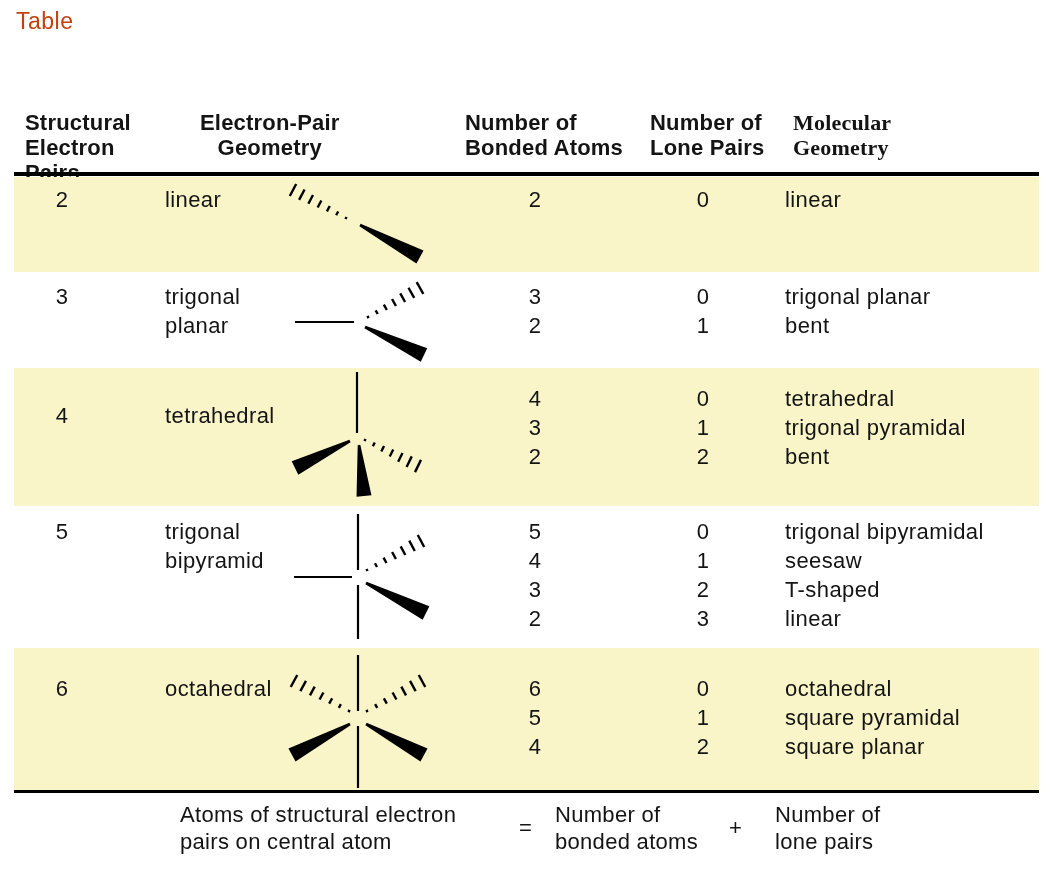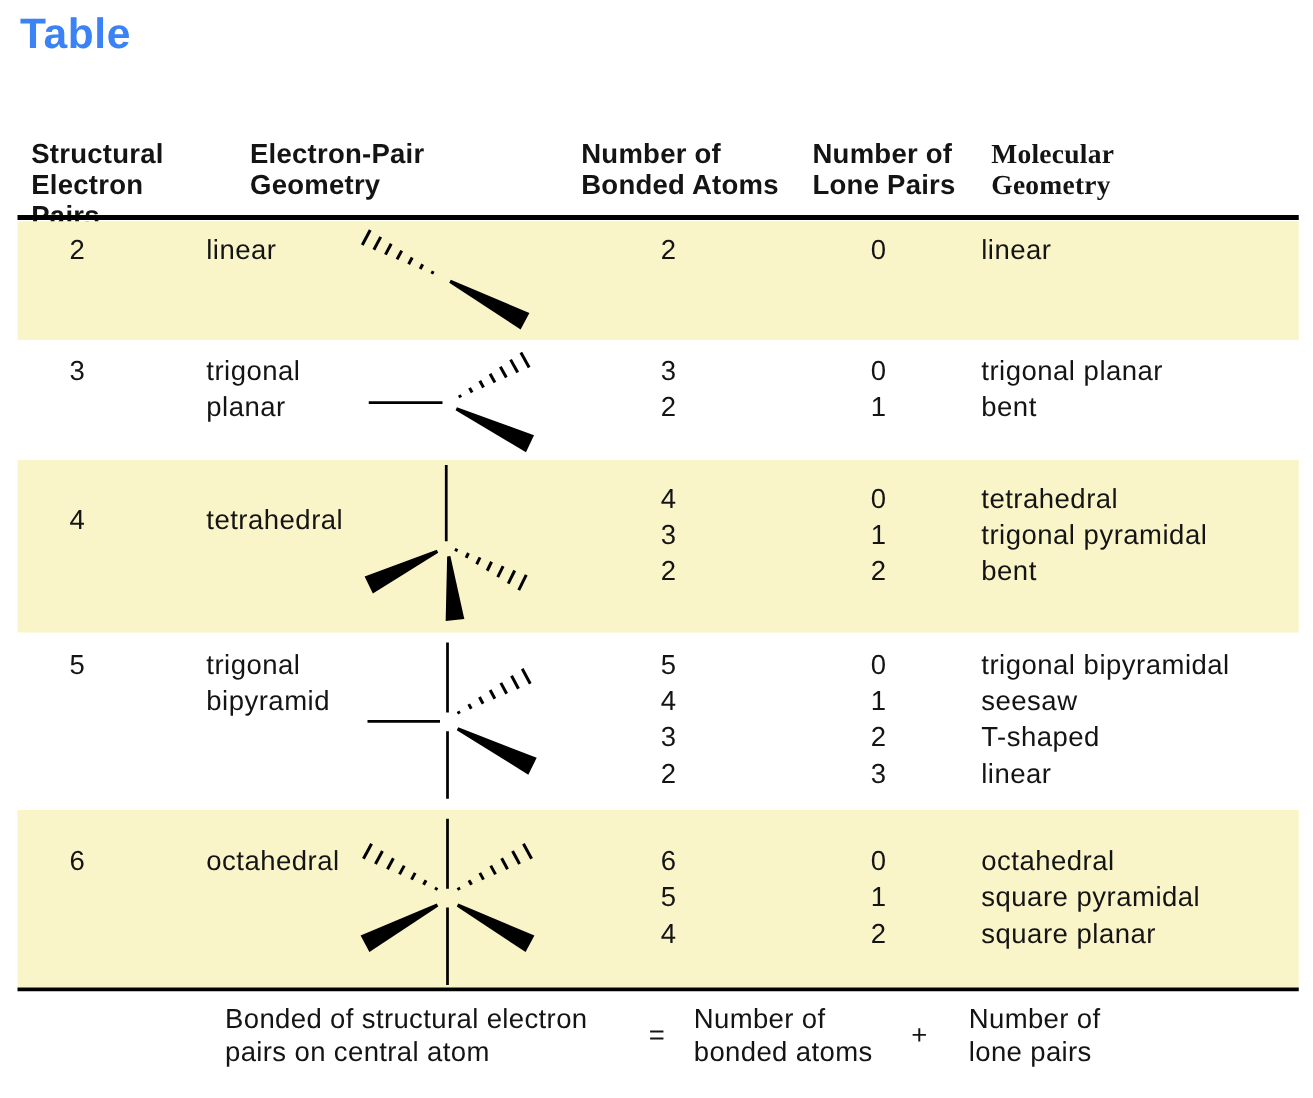--- a/index.html
+++ b/index.html
@@ -3,29 +3,29 @@
 <meta charset="utf-8">
 <style>
   html,body{margin:0;padding:0;}
   body{
     width:1050px;height:878px;background:#ffffff;
     font-family:"Liberation Sans",sans-serif;color:#141414;
   }
   .page{position:relative;width:1050px;height:878px;overflow:hidden;}
   .title{
     position:absolute;left:16px;top:8px;
-    font-size:34px;font-weight:bold;color:#3b82f6;letter-spacing:0.5px;
+    font-size:23px;font-weight:normal;color:#c2410c;letter-spacing:0.5px;
   }
   .pre{white-space:pre-line;}
   
   .thead{position:absolute;top:98px;left:0;width:1050px;
     font-weight:bold;font-size:22px;line-height:25px;letter-spacing:0.2px;}
   .thead span{position:absolute;top:0;margin-top:12px;}
   .h-pairs{left:25px;}
-  .h-epg{left:200px;}
+  .h-epg{left:200px;text-align:center;}
   .h-bonded{left:465px;}
   .h-lone{left:650px;}
   .h-mol{left:793px;font-family:Liberation Serif, serif;}
   .header-rule{position:absolute;left:14px;top:172px;width:1025px;height:4px;background:#000;}
   .bottom-rule{position:absolute;left:14px;top:790px;width:1025px;height:3px;background:#000;}
   
   .tbody{position:absolute;top:177px;left:14px;width:1025px;}
   .row{position:relative;width:1025px;font-size:22px;line-height:29px;letter-spacing:0.4px;}
   .row.yellow{background:#faf5c8;}
   .cell{position:absolute;}
@@ -205,21 +205,21 @@
       <span class="cell c-mol pre">octahedral
 square pyramidal
 square planar</span>
     </div>
 
   </div>
 
   <div class="bottom-rule"></div>
 
   <div class="formula">
-    <span class="f-lhs pre">Bonded of structural electron
+    <span class="f-lhs pre">Atoms of structural electron
 pairs on central atom</span>
     <span class="f-eq">=</span>
     <span class="f-bonded pre">Number of
 bonded atoms</span>
     <span class="f-plus">+</span>
     <span class="f-lone pre">Number of
 lone pairs</span>
   </div>
 
 </div>

